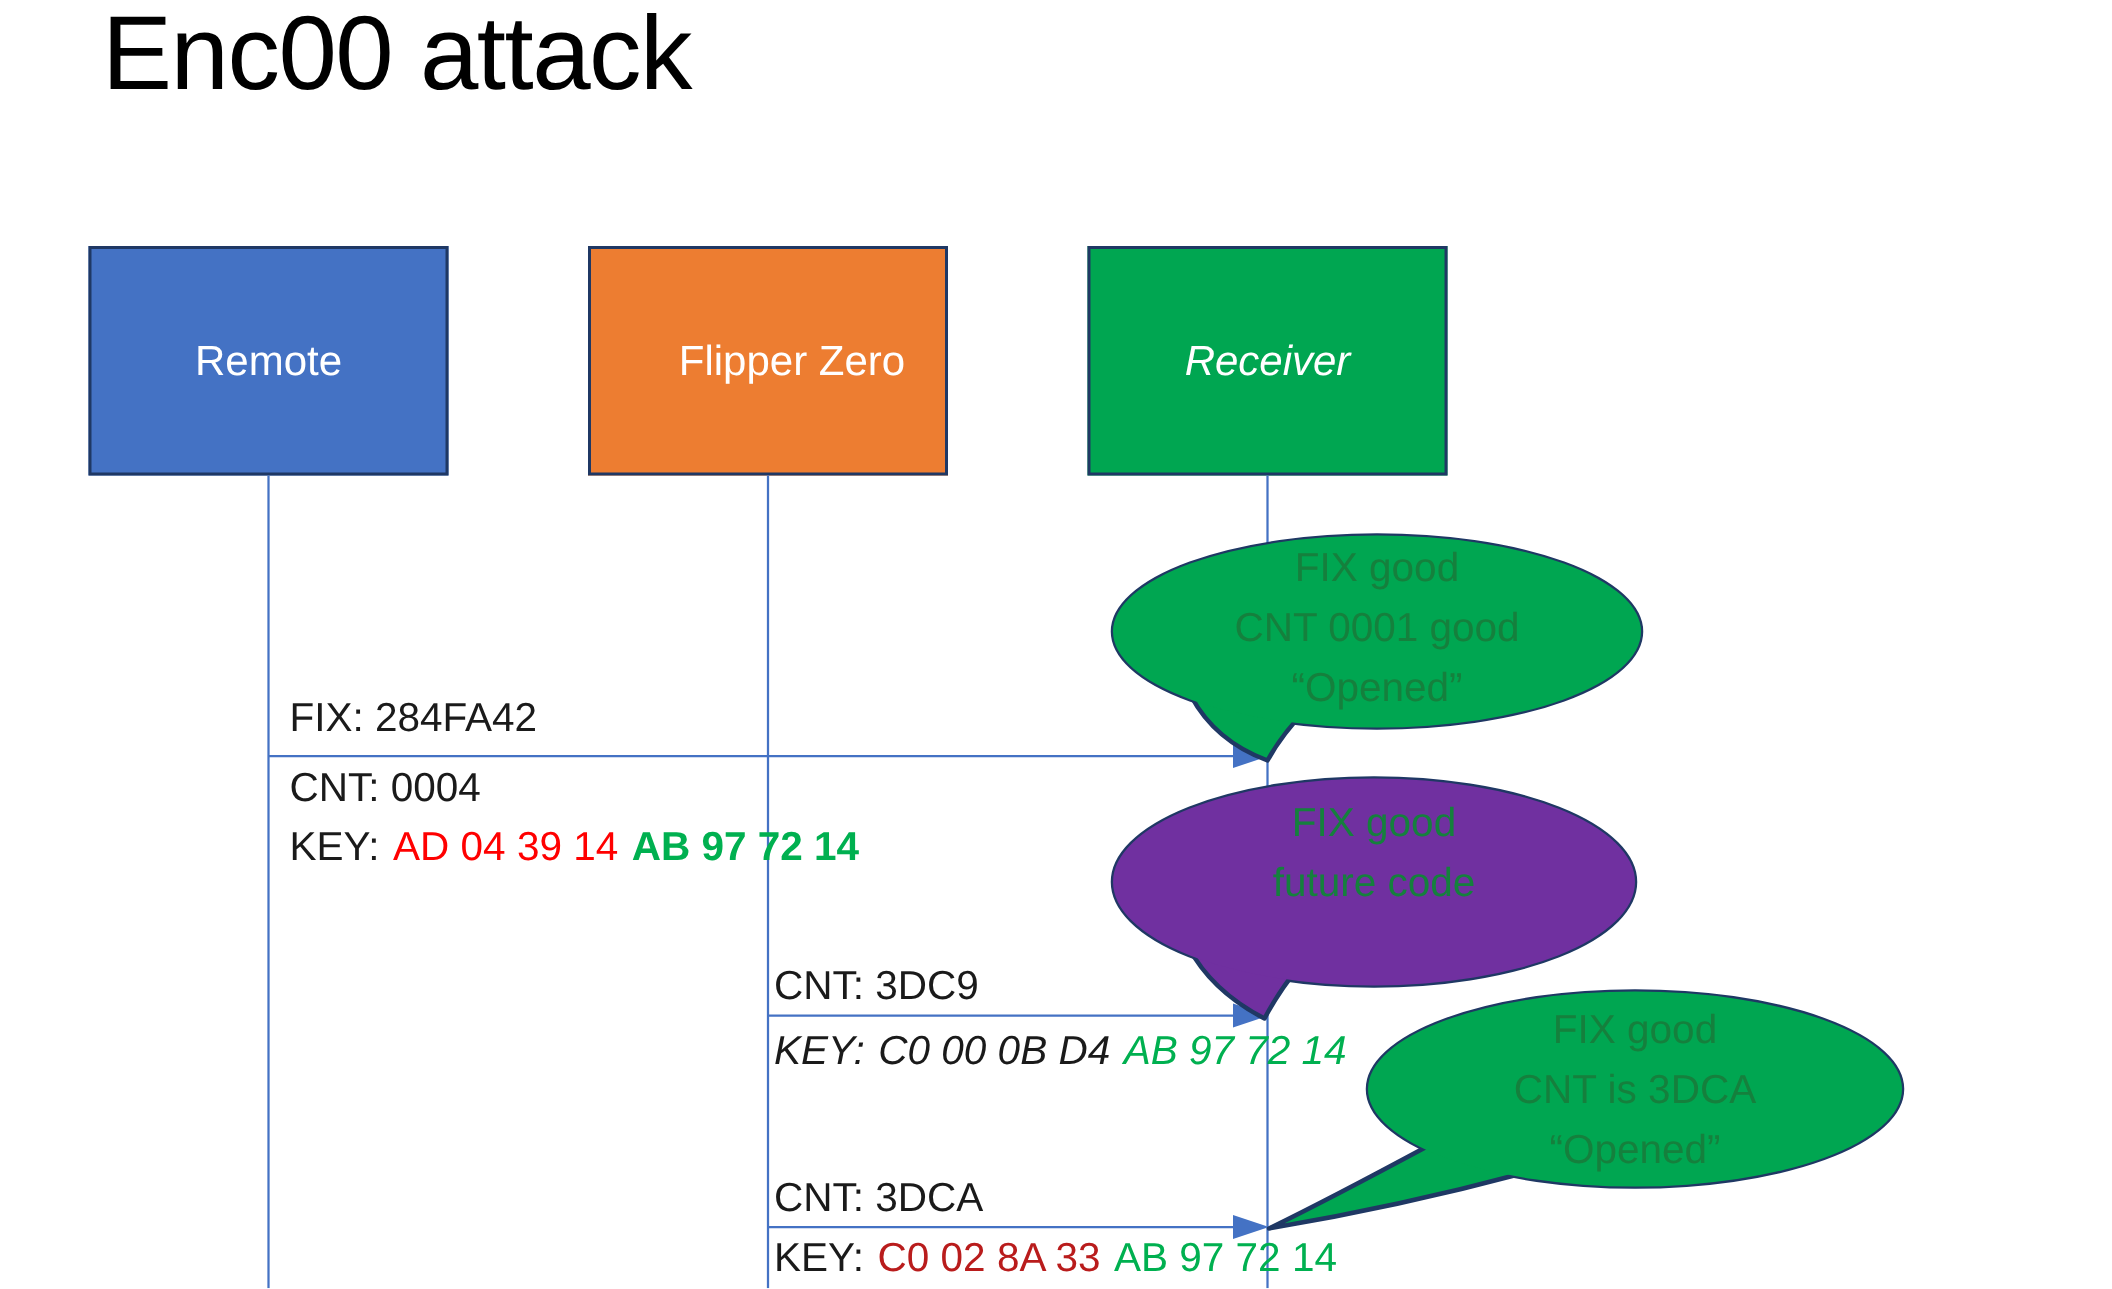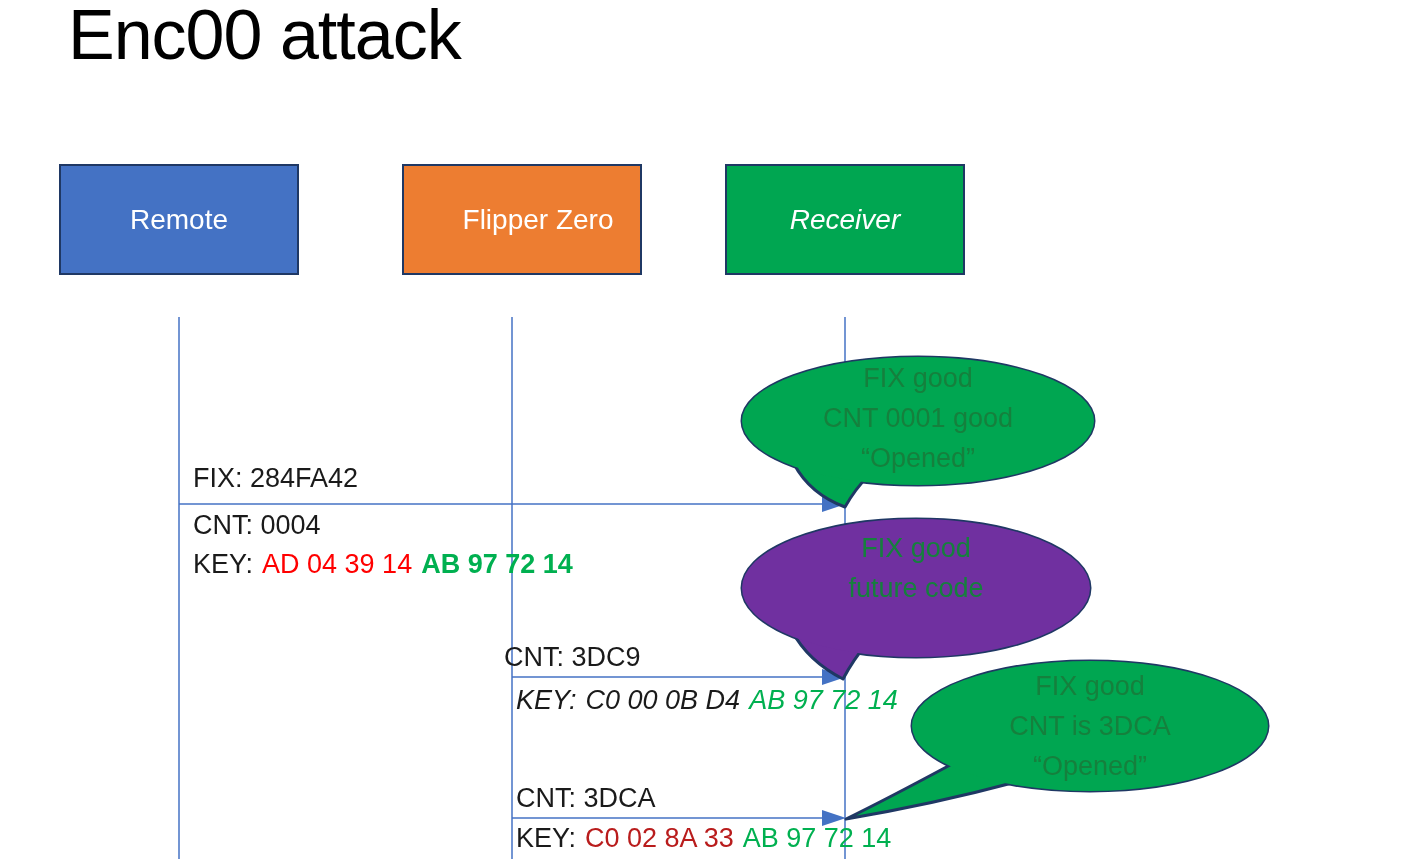--- a/index.html
+++ b/index.html
@@ -1,30 +1,30 @@
 <!DOCTYPE html>
 <html><head>
 <meta charset="utf-8">
 <style>
   html,body{margin:0;padding:0;background:#ffffff;}
   .stage{position:relative;width:1408px;height:859px;background:#ffffff;overflow:hidden;
          font-family:"Liberation Sans",sans-serif;}
   .title{position:absolute;left:68px;top:-10px;margin:0;font-size:70px;font-weight:300;
          letter-spacing:-1px;line-height:90px;color:#000;}
-  .actor{position:absolute;top:164px;width:240px;height:111px;box-sizing:border-box;
+  .actor{position:absolute;top:164px;width:240px;height:153px;box-sizing:border-box;
          border:2.5px solid #1F3864;display:flex;align-items:center;justify-content:center;}
   .actor-remote{left:59px;}
-  .actor-flipper{left:402px;padding-left:32px;}
+  .actor-flipper{left:392px;padding-left:32px;}
   .actor-receiver{left:725px;}
   .actor .lbl{color:#ffffff;font-size:28px;}
   .overlay{position:absolute;left:0;top:0;}
   .msg{position:absolute;font-size:27px;line-height:39px;color:#1a1a1a;white-space:nowrap;}
   .m1a{left:193px;top:459px;}
   .m1b{left:193px;top:506px;}
-  .m2a{left:504px;top:638px;}
+  .m2a{left:516px;top:638px;}
   .m2b{left:516px;top:681px;font-style:italic;}
   .m3a{left:516px;top:779px;}
   .m3b{left:516px;top:819px;}
   .gap{margin-left:9px;}
   .bold{font-weight:bold;}
   .bubble-text{position:absolute;width:300px;text-align:center;color:#15803d;
                font-size:27px;line-height:40px;}
   .bt1{left:768px;top:358px;}
   .bt2{left:766px;top:528px;}
   .bt3{left:940px;top:666px;}

